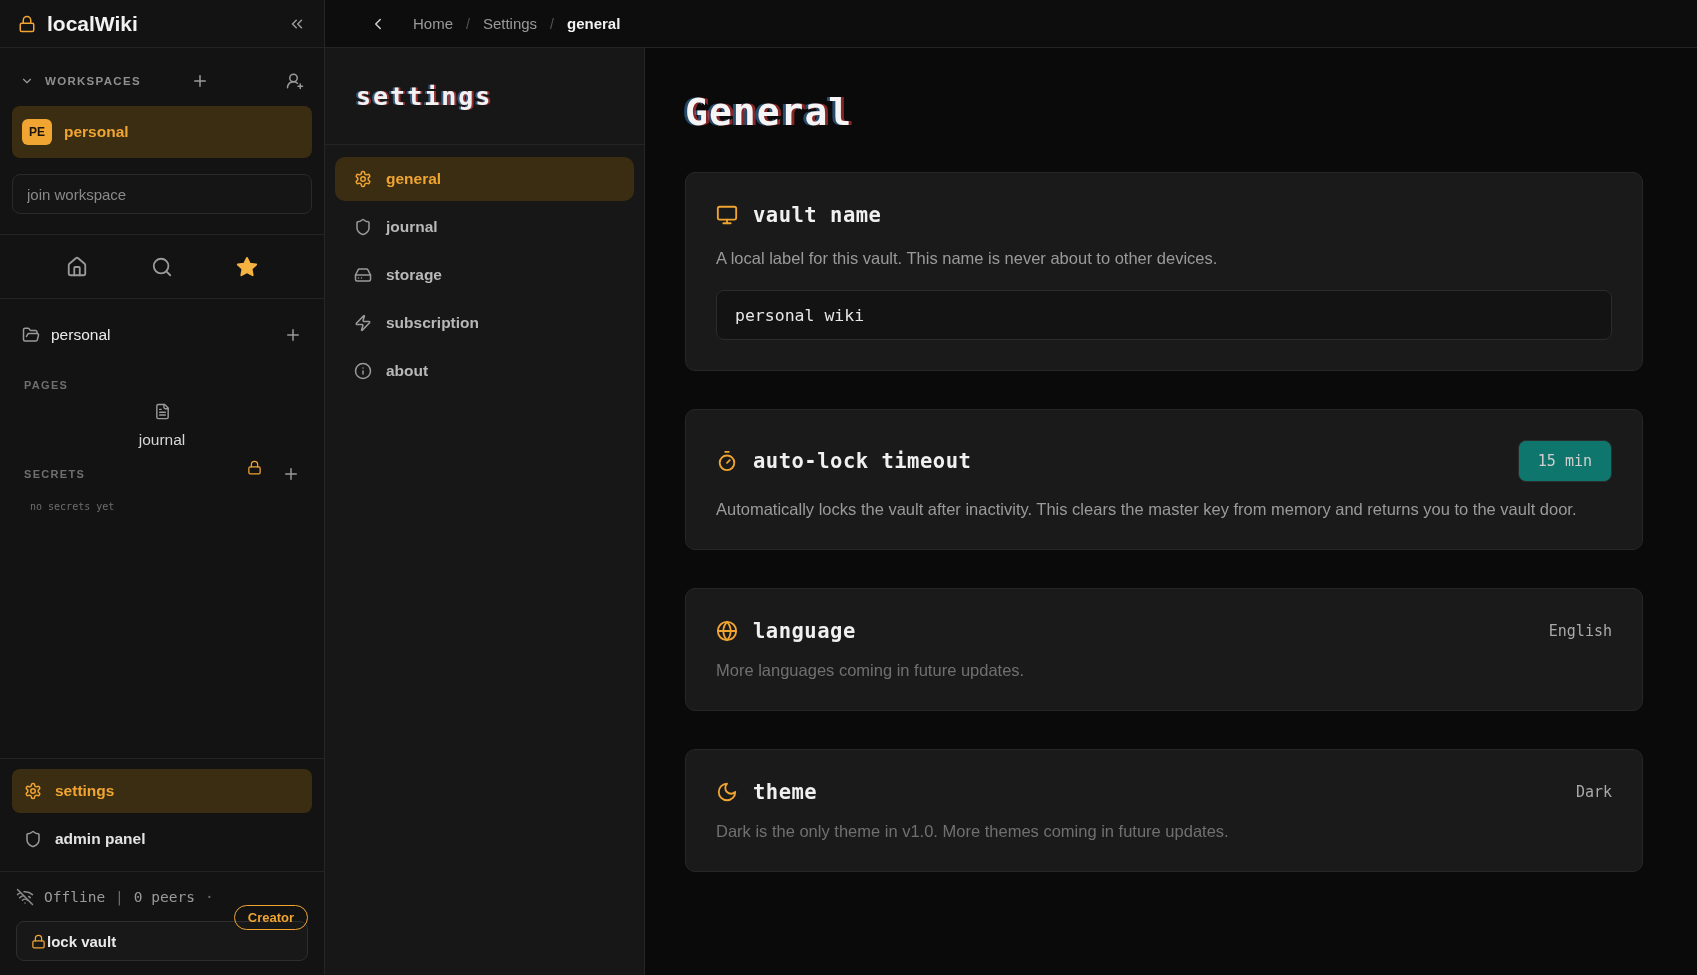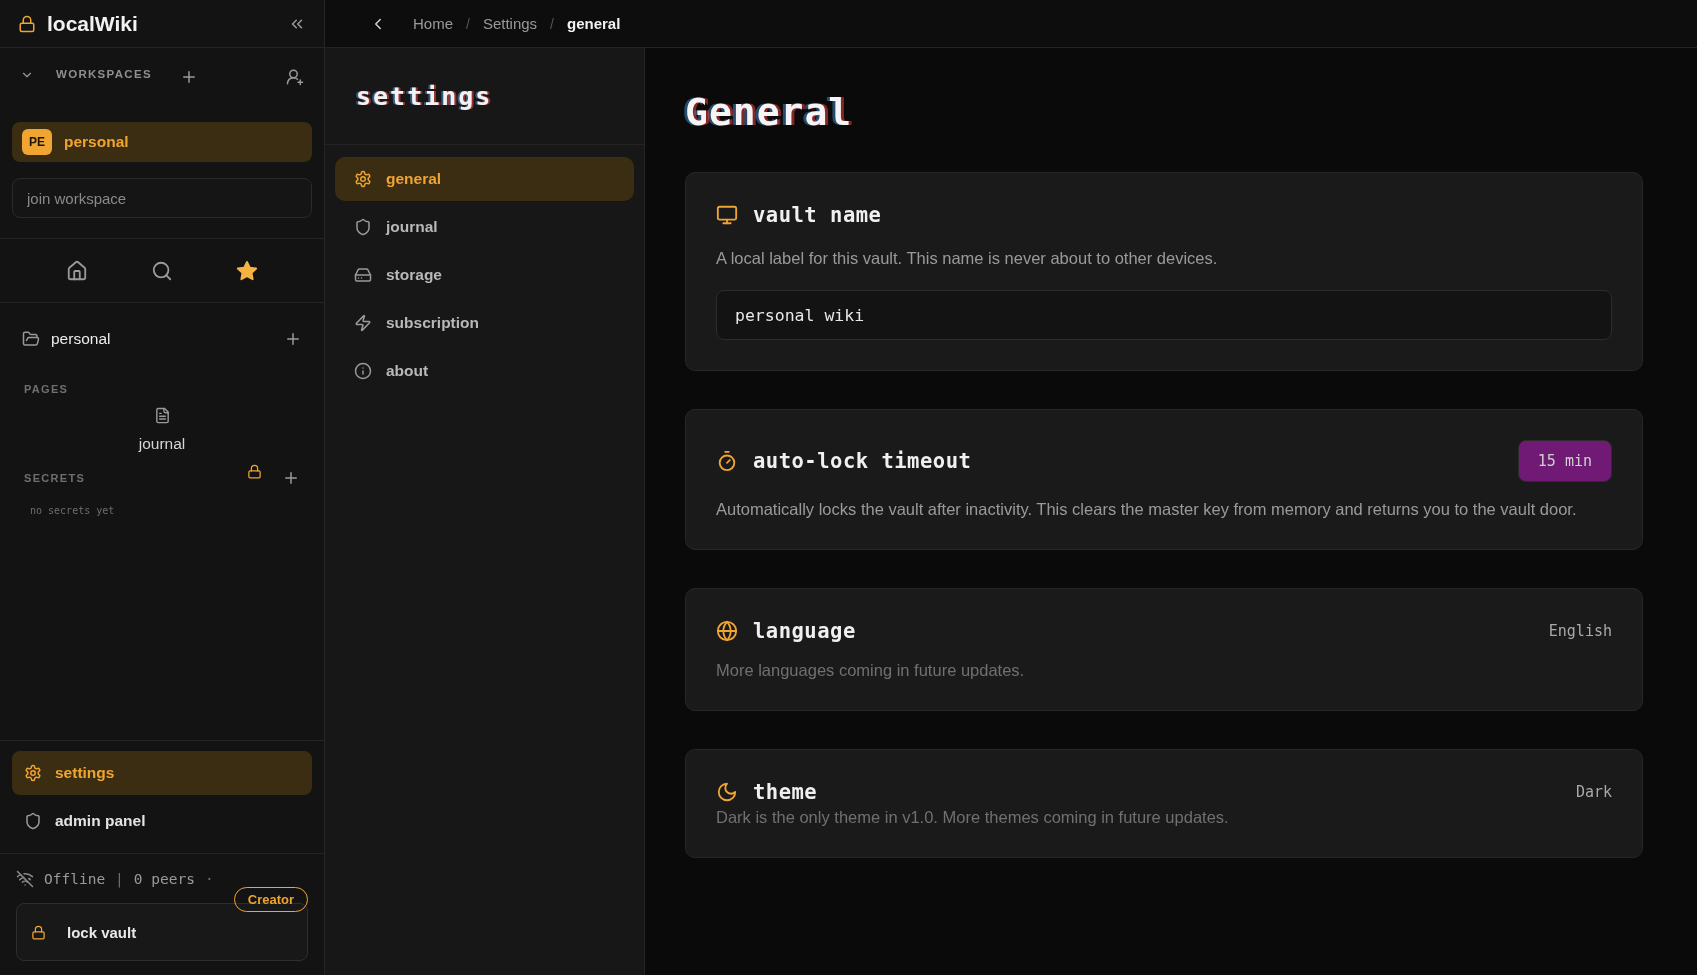--- a/index.html
+++ b/index.html
@@ -12,24 +12,24 @@
 
   
   .sidebar { width:325px; min-width:325px; background:#131313; border-right:1px solid #262626; display:flex; flex-direction:column; }
   .sb-header { height:48px; min-height:48px; border-bottom:1px solid #242424; display:flex; align-items:center; gap:11px; padding:0 18px; }
   .sb-title { font-size:21px; font-weight:bold; color:#f2f2f2; }
   .spacer { flex:1; }
   .icon-btn { background:none; border:none; color:#9a9a9a; cursor:pointer; padding:0; display:flex; align-items:center; }
   .amber { color:#f0a431; }
 
   .sb-workspaces { padding:20px 12px 20px; border-bottom:1px solid #242424; }
-  .ws-head { display:flex; align-items:flex-start; gap:22px; padding:0 8px; height:26px; margin-bottom:28px; }
+  .ws-head { display:flex; align-items:center; gap:11px; padding:0 8px; height:26px; margin-bottom:12px; }
   .ws-label { font-size:11.5px; font-weight:bold; color:#8f8f8f; letter-spacing:1.3px; }
   .ws-plus { margin-left:auto; margin-right:66px; }
-  .ws-item { height:40px; border-radius:8px; background:#3b2d12; display:flex; align-items:center; gap:12px; padding:0 10px; cursor:pointer; }
+  .ws-item { height:52px; border-radius:8px; background:#3b2d12; display:flex; align-items:center; gap:12px; padding:0 10px; cursor:pointer; }
   .ws-badge { width:30px; height:26px; border-radius:6px; background:#f0a431; color:#1c1508; font-size:12px; font-weight:bold; display:grid; place-items:center; }
   .ws-name { color:#f0a431; font-weight:bold; font-size:15.5px; }
   .ws-join { margin-top:16px; width:100%; height:40px; background:#151515; border:1px solid #2a2a2a; border-radius:8px; color:#cfcfcf; font-size:15px; padding:0 14px; font-family:"Liberation Sans",sans-serif; }
   .ws-join::placeholder { color:#8a8a8a; }
 
   .sb-iconrow { height:64px; min-height:64px; border-bottom:1px solid #242424; display:flex; align-items:center; justify-content:space-around; padding:0 34px; }
   .sb-iconrow .ic { width:22px; height:22px; }
   .star { color:#f5b342; }
 
   .sb-tree { flex:1; padding:22px 16px; overflow:hidden; }
@@ -50,21 +50,21 @@
   .fn-item .label { font-size:15.5px; font-weight:bold; color:#e3e3e3; }
   .fn-item .ic { color:#9a9a9a; }
   .fn-item.active { background:#3b2d12; }
   .fn-item.active .label, .fn-item.active .ic { color:#f0a431; }
 
   .sb-status { border-top:1px solid #242424; padding:14px 16px 14px; }
   .status-row { display:flex; align-items:center; gap:10px; color:#9a9a9a; font-size:14.5px; height:22px; }
   .status-sep { color:#6e6e6e; }
   .status-dot { color:#6e6e6e; }
   .role-pill { margin-left:auto; border:1.5px solid #f0a431; color:#f0a431; font-weight:bold; font-size:13px; border-radius:999px; padding:4px 13px; background:none; cursor:pointer; font-family:"Liberation Sans",sans-serif;margin-top:40px; }
-  .lock-btn { margin-top:13px; width:100%; height:58px; background:#181818; border:1px solid #2e2e2e; border-radius:8px; display:flex; align-items:center; gap:21px; padding:12px 14px; cursor:pointer; }
+  .lock-btn { margin-top:13px; width:100%; height:40px; background:#181818; border:1px solid #2e2e2e; border-radius:8px; display:flex; align-items:center; gap:1px; padding:12px 14px; cursor:pointer; }
   .lock-btn .label { font-size:15px; font-weight:bold; color:#e8e8e8; font-family:"Liberation Sans",sans-serif; }
   .lock-btn .ic { width:15px; height:15px; }
 
   
   .rightcol { flex:1; display:flex; flex-direction:column; min-width:0; }
   .topbar { height:48px; min-height:48px; background:#0d0d0d; border-bottom:1px solid #242424; display:flex; align-items:center; gap:14px; padding:0 44px; }
   .crumb { font-size:15px; color:#9a9a9a; cursor:pointer; background:none; border:none; font-family:"Liberation Sans",sans-serif; }
   .crumb-sep { font-size:14px; color:#555555; }
   .crumb.current { color:#f2f2f2; font-weight:bold; cursor:default; }
   .back-btn { color:#d0d0d0; }
@@ -86,21 +86,21 @@
                 text-shadow: 3px 0 rgba(255,64,64,0.5), -3px 0 rgba(80,170,255,0.4); }
   .page-sub { margin-top:13px; font-size:17px; color:#9a9a9a; }
   .cards { margin-top:38px; }
   .card { background:#1a1a1a; border:1px solid #272727; border-radius:10px; padding:30px 30px; margin-bottom:38px; }
   .card-head { display:flex; align-items:center; gap:15px; }
   .card-head .ic { width:22px; height:22px; color:#f0a431; }
   .card-title { font-size:20.5px; font-weight:bold; color:#f0f0f0; letter-spacing:0.5px; }
   .card-desc { margin-top:22px; font-size:16.5px; color:#9a9a9a; }
   .card-desc.dim { color:#707070; }
   .card-value { margin-left:auto; font-size:15px; color:#a9a9a9; }
-  .card-badge { margin-left:auto; background:#701a75; border:1px solid #2c2c2c; border-radius:8px; padding:11px 19px; font-size:15px; color:#cfcfcf; cursor:pointer; }
+  .card-badge { margin-left:auto; background:#0f766e; border:1px solid #2c2c2c; border-radius:8px; padding:11px 19px; font-size:15px; color:#cfcfcf; cursor:pointer; }
   .card-input { margin-top:22px; width:100%; height:50px; background:#131313; border:1px solid #2c2c2c; border-radius:8px; color:#e8e8e8; font-size:16.5px; padding:0 18px; font-family:"DejaVu Sans Mono",monospace; }
 </style>
 </head>
 <body>
 
 <div class="app">
 
   <aside class="sidebar">
 
     <div class="sb-header">
@@ -420,20 +420,20 @@
           <div class="card">
             <div class="card-head">
               <span class="ic">
                 <svg viewBox="0 0 24 24" fill="none" stroke="currentColor" stroke-width="2" stroke-linecap="round" stroke-linejoin="round">
                     <path d="M12 3a6 6 0 0 0 9 9 9 9 0 1 1-9-9Z"></path>
                   </svg>
               </span>
               <span class="card-title mono">theme</span>
               <span class="card-value mono">Dark</span>
             </div>
-            <div class="card-desc dim" style="margin-top:4px">Dark is the only theme in v1.0. More themes coming in future updates.</div>
+            <div class="card-desc dim" style="margin-top:18px">Dark is the only theme in v1.0. More themes coming in future updates.</div>
           </div>
 
         </div>
       </section>
     </div>
   </div>
 </div>
 
 </body></html>

